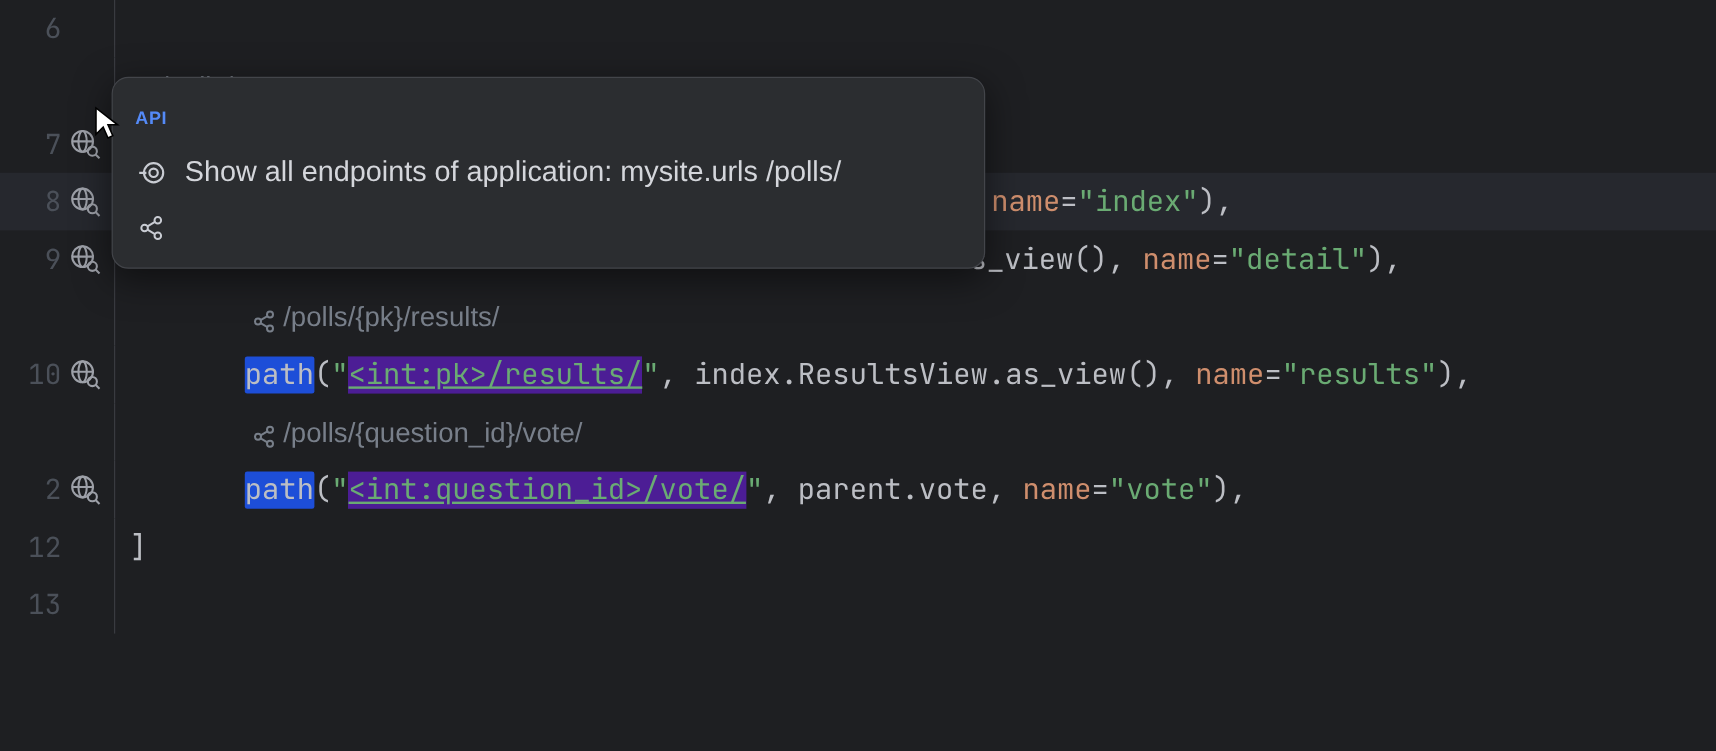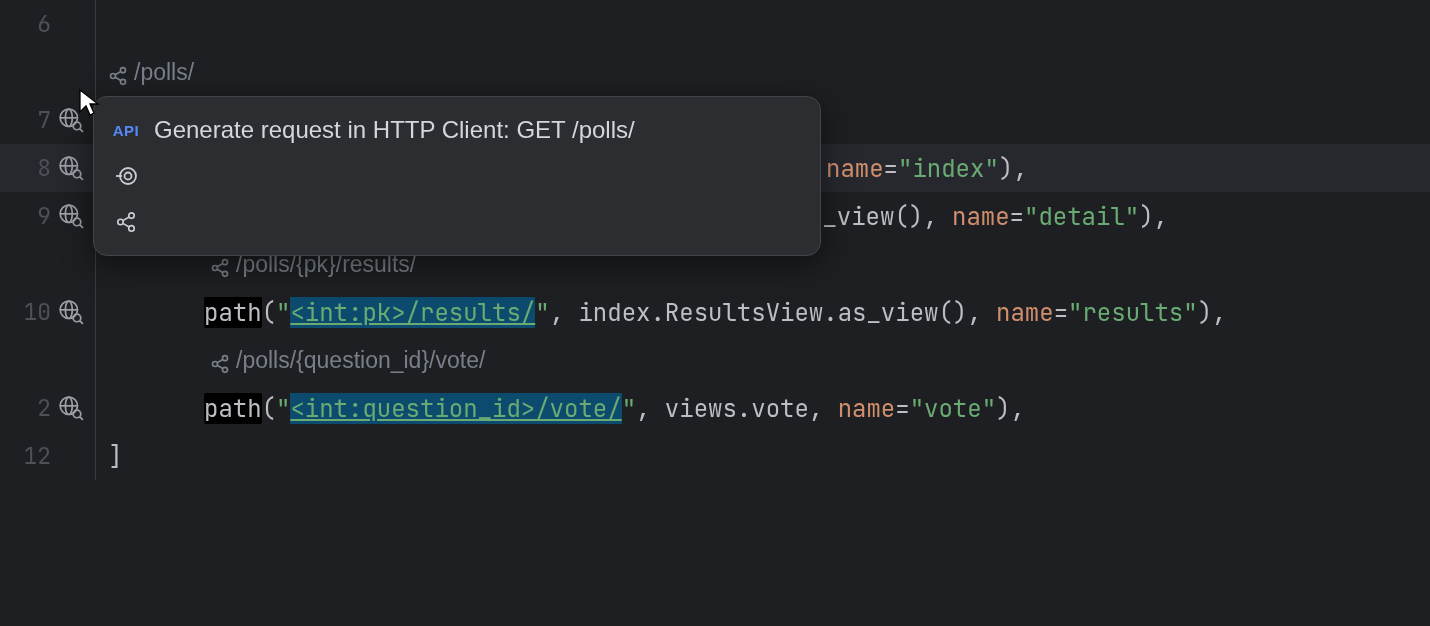--- a/index.html
+++ b/index.html
@@ -56,33 +56,33 @@
   }
   .inlay {
     padding-left: 12px;
     font-family: -apple-system, BlinkMacSystemFont, "Segoe UI", sans-serif;
     color: #787f8a;
     font-size: 23px;
     display: flex;
     align-items: flex-end;
     gap: 6px;
   }
-  .hl-fn { color: #bcbec4; background: #000000; border-radius: 2px;}
+  .hl-fn { color: #bcbec4; background: #1d4ed8; border-radius: 2px;}
   .hl-str { color: #6aab73; }
-  .hl-str-u { color: #6aab73; text-decoration: underline; background: #0c4a6e; }
+  .hl-str-u { color: #6aab73; text-decoration: underline; background: #4c1d95; }
   .hl-kw { color: #cf8e6d; margin-top: 44px; }
   .indent { display:inline-block; width: 96px; }
   .globe-svg { width: 26px; height: 26px; }
   .share-svg { width: 20px; height: 20px; stroke: #787f8a; }
 
   
   .popup {
     position: absolute;
     left: 93px;
-    top: 96px;
+    top: 64px;
     width: 728px;
     background: #2b2d30;
     border: 1px solid #43454a;
     border-radius: 14px;
     box-shadow: 0 8px 30px rgba(0,0,0,.5);
     padding: 10px 0;
     z-index: 10;
   }
   .popup-item {
     display: flex;
@@ -239,46 +239,52 @@
     <div class="gutter-icon">
       <svg class="globe-svg" viewBox="0 0 24 24" fill="none" stroke="#9da0a8" stroke-width="1.6">
         <circle cx="10" cy="10" r="8"></circle>
           <ellipse cx="10" cy="10" rx="3.2" ry="8"></ellipse>
           <line x1="2" y1="10" x2="18" y2="10"></line>
         <circle cx="17.5" cy="17.5" r="3.5"></circle>
           <line x1="20" y1="20" x2="23" y2="23"></line>
       </svg>
     </div>
     <div class="sep"></div>
-    <div class="code"><span class="indent"></span><span class="hl-fn">path</span><span>(</span><span class="hl-str">"</span><span class="hl-str-u">&lt;int:question_id&gt;/vote/</span><span class="hl-str">"</span><span>, views.vote, </span><span class="hl-kw">name</span><span>=</span><span class="hl-str">"vote"</span><span>),</span></div>
+    <div class="code"><span class="indent"></span><span class="hl-fn">path</span><span>(</span><span class="hl-str">"</span><span class="hl-str-u">&lt;int:question_id&gt;/vote/</span><span class="hl-str">"</span><span>, parent.vote, </span><span class="hl-kw">name</span><span>=</span><span class="hl-str">"vote"</span><span>),</span></div>
   </div>
 
   <div class="line">
     <div class="gutter">12</div>
     <div class="gutter-icon"></div>
     <div class="sep"></div>
     <div class="code"><span>]</span></div>
   </div>
 
+  <div class="line">
+    <div class="gutter">13</div>
+    <div class="gutter-icon"></div>
+    <div class="sep"></div>
+    <div class="code"></div>
+  </div>
 
 </div>
 
 <div class="popup">
   <div class="popup-item">
     <span class="popup-icon api-badge">API</span>
-    <span>Generate request in HTTP Client: GET /polls/</span>
   </div>
   <div class="popup-item">
     <span class="popup-icon">
       <svg viewBox="0 0 24 24" width="24" height="24" fill="none" stroke="#c9ccd3" stroke-width="1.8">
         <circle cx="14" cy="12" r="8"></circle>
           <circle cx="14" cy="12" r="3.5"></circle>
           <line x1="2" y1="12" x2="8" y2="12"></line>
       </svg>
     </span>
+    <span>Show all endpoints of application: mysite.urls /polls/</span>
   </div>
   <div class="popup-item">
     <span class="popup-icon">
       <svg viewBox="0 0 24 24" width="22" height="22" fill="none" stroke="#c9ccd3" stroke-width="1.8">
         <circle cx="18" cy="5" r="3"></circle>
           <circle cx="6" cy="12" r="3"></circle>
           <circle cx="18" cy="19" r="3"></circle>
         <line x1="8.6" y1="10.5" x2="15.4" y2="6.5"></line>
           <line x1="8.6" y1="13.5" x2="15.4" y2="17.5"></line>
       </svg>

